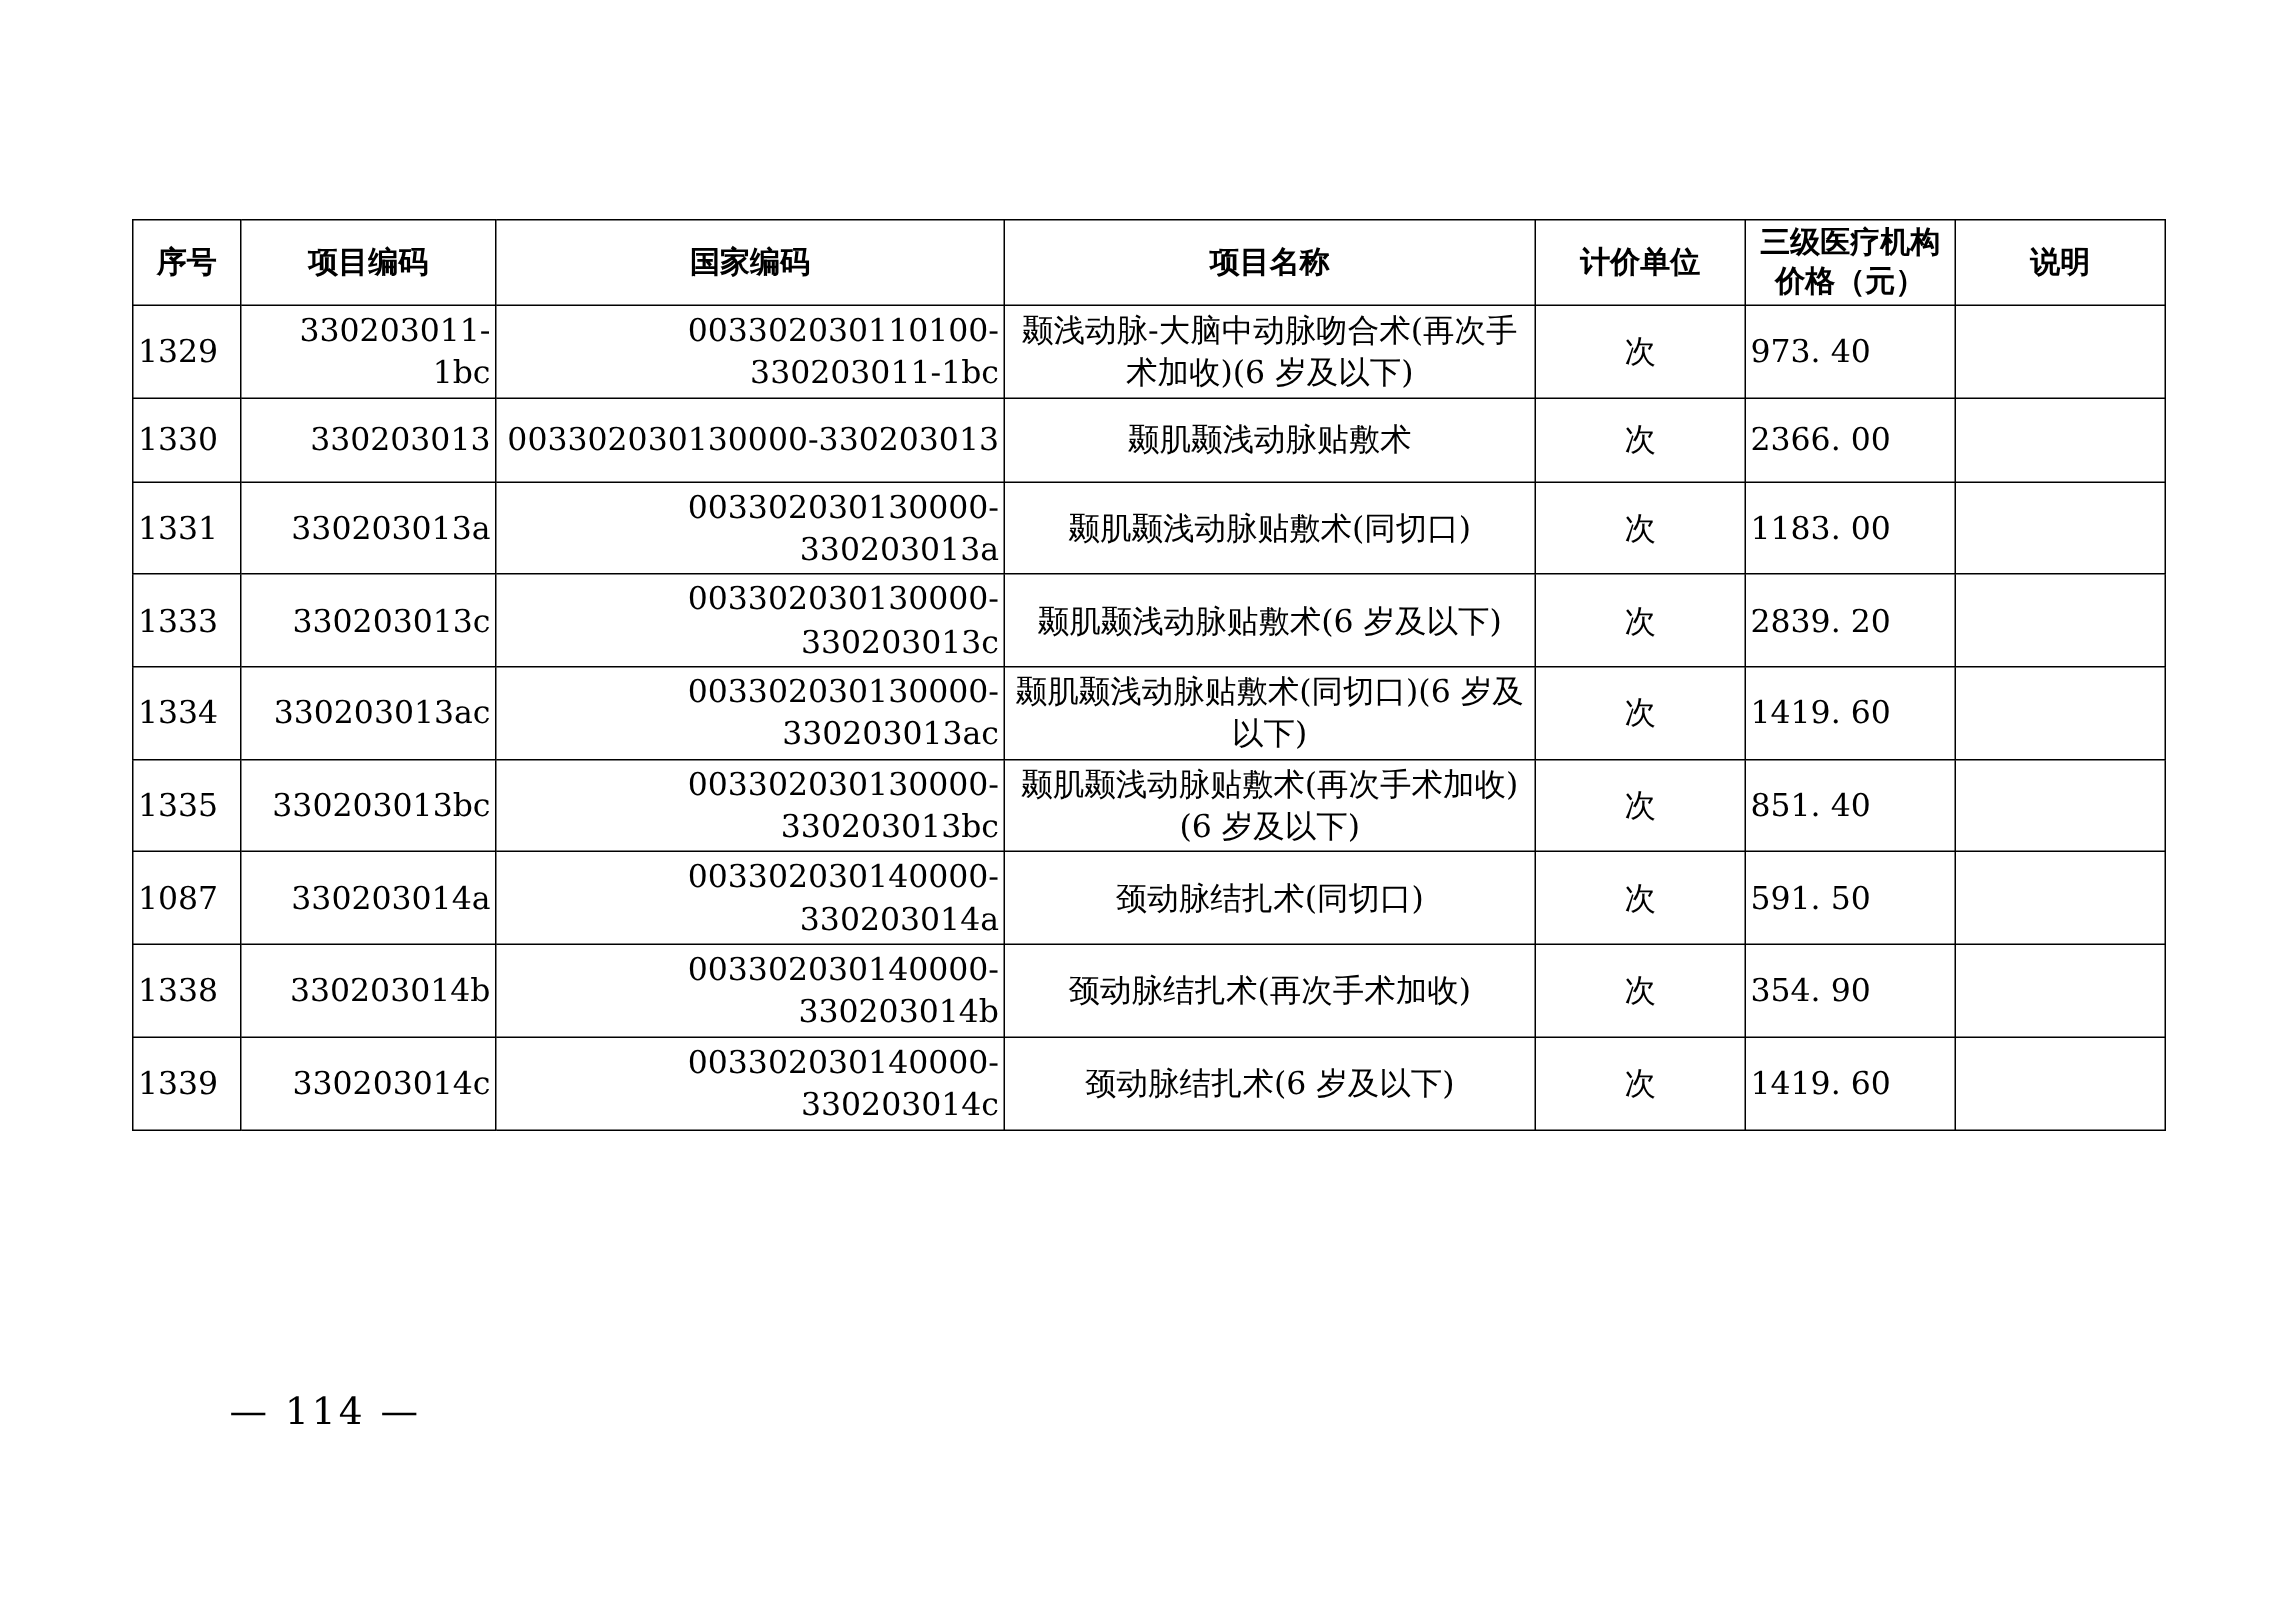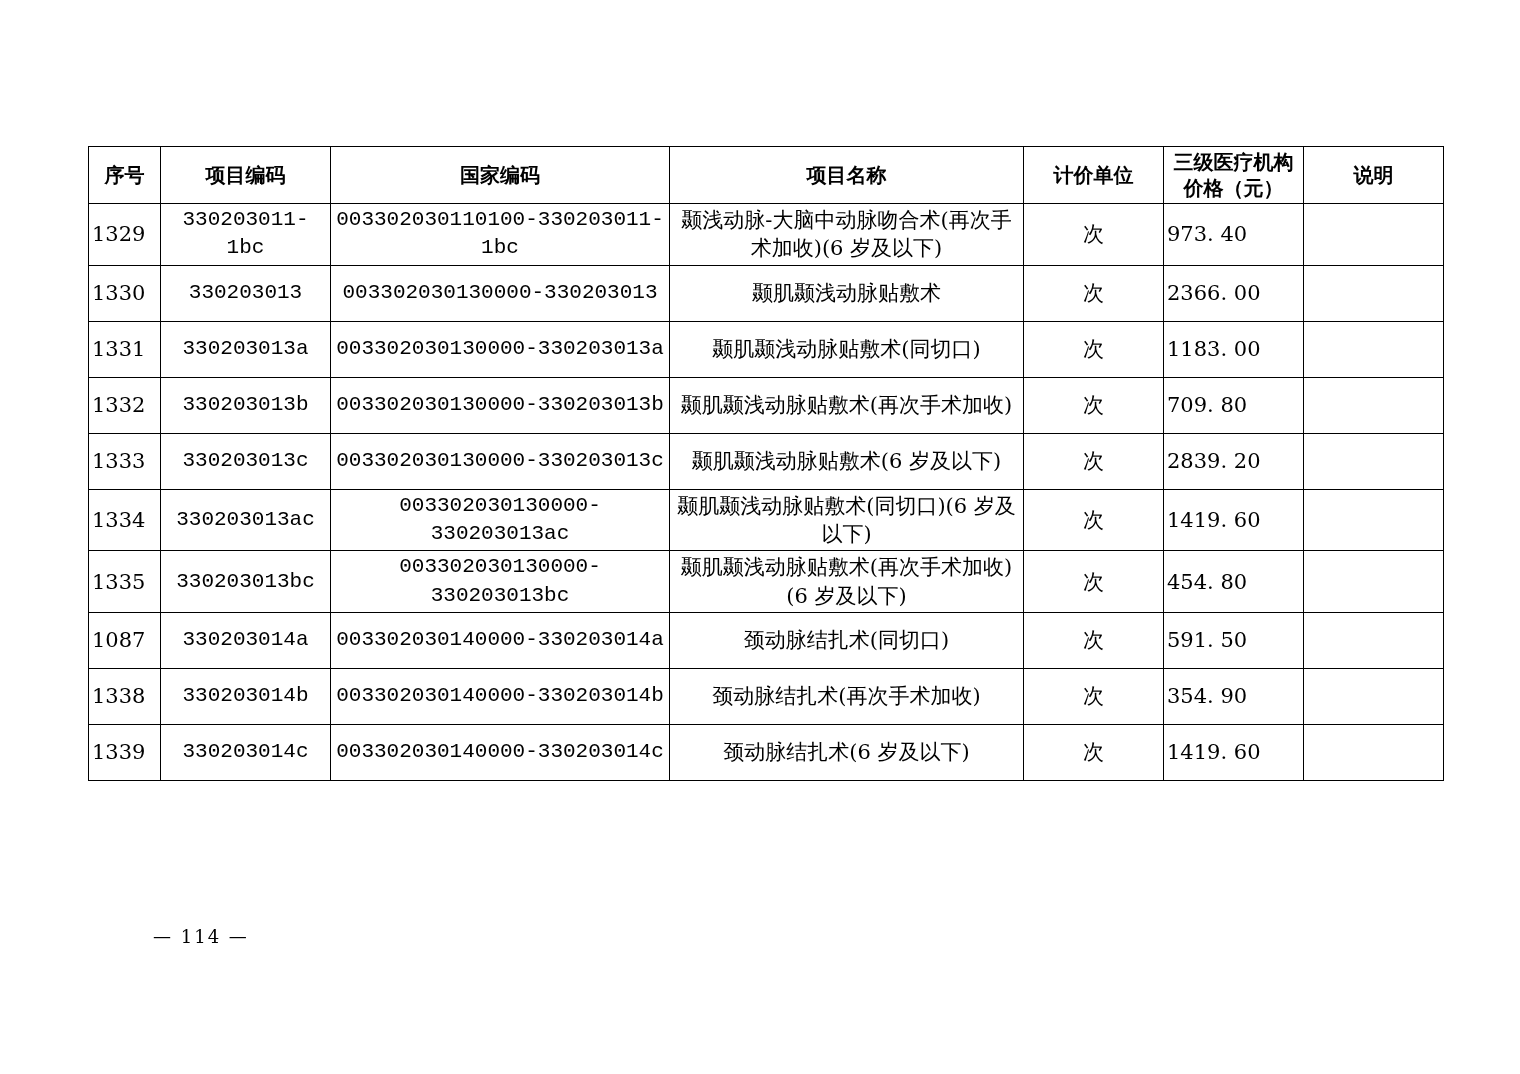--- a/index.html
+++ b/index.html
@@ -42,31 +42,31 @@
     line-height: 1.3;
     text-align: center;
     padding: 2px 3px;
   }
   .price-table td {
     font-size: 21px;
     line-height: 1.35;
     padding: 2px 3px;
   }
   .c-seq   { text-align: left; }
-  .c-code  { text-align: center; font-family: Liberation Mono, monospace; }
+  .c-code  { text-align: right; }
   .c-name  { text-align: center; }
   .c-unit  { text-align: center; }
   .c-price { }
   .c-note  { text-align: left; }
   .page-footer {
     position: absolute;
     left: 153px;
     top: 926px;
     font-family: "DejaVu Serif", "Liberation Serif", serif;
-    font-size: 18px;
+    font-size: 25px;
     letter-spacing: 2px;
     color: #000000;
     white-space: nowrap;
     text-align: right;
   }
 </style>
 </head>
 <body>
 
 <table class="price-table">
@@ -114,29 +114,20 @@
   <tr>
     <td class="c-seq">1331</td>
     <td class="c-code">330203013a</td>
     <td class="c-code">003302030130000-330203013a</td>
     <td class="c-name">颞肌颞浅动脉贴敷术(同切口)</td>
     <td class="c-unit">次</td>
     <td class="c-price">1183. 00</td>
     <td class="c-note"></td>
   </tr>
 
-  <tr>
-    <td class="c-seq">1332</td>
-    <td class="c-code">330203013b</td>
-    <td class="c-code">003302030130000-330203013b</td>
-    <td class="c-name">颞肌颞浅动脉贴敷术(再次手术加收)</td>
-    <td class="c-unit">次</td>
-    <td class="c-price">709. 80</td>
-    <td class="c-note"></td>
-  </tr>
 
   <tr>
     <td class="c-seq">1333</td>
     <td class="c-code">330203013c</td>
     <td class="c-code">003302030130000-330203013c</td>
     <td class="c-name">颞肌颞浅动脉贴敷术(6 岁及以下)</td>
     <td class="c-unit">次</td>
     <td class="c-price">2839. 20</td>
     <td class="c-note"></td>
   </tr>
@@ -150,21 +141,21 @@
     <td class="c-price">1419. 60</td>
     <td class="c-note"></td>
   </tr>
 
   <tr>
     <td class="c-seq">1335</td>
     <td class="c-code">330203013bc</td>
     <td class="c-code">003302030130000-330203013bc</td>
     <td class="c-name">颞肌颞浅动脉贴敷术(再次手术加收)(6 岁及以下)</td>
     <td class="c-unit">次</td>
-    <td class="c-price">454. 80</td>
+    <td class="c-price">851. 40</td>
     <td class="c-note"></td>
   </tr>
 
 
   <tr>
     <td class="c-seq">1087</td>
     <td class="c-code">330203014a</td>
     <td class="c-code">003302030140000-330203014a</td>
     <td class="c-name">颈动脉结扎术(同切口)</td>
     <td class="c-unit">次</td>

